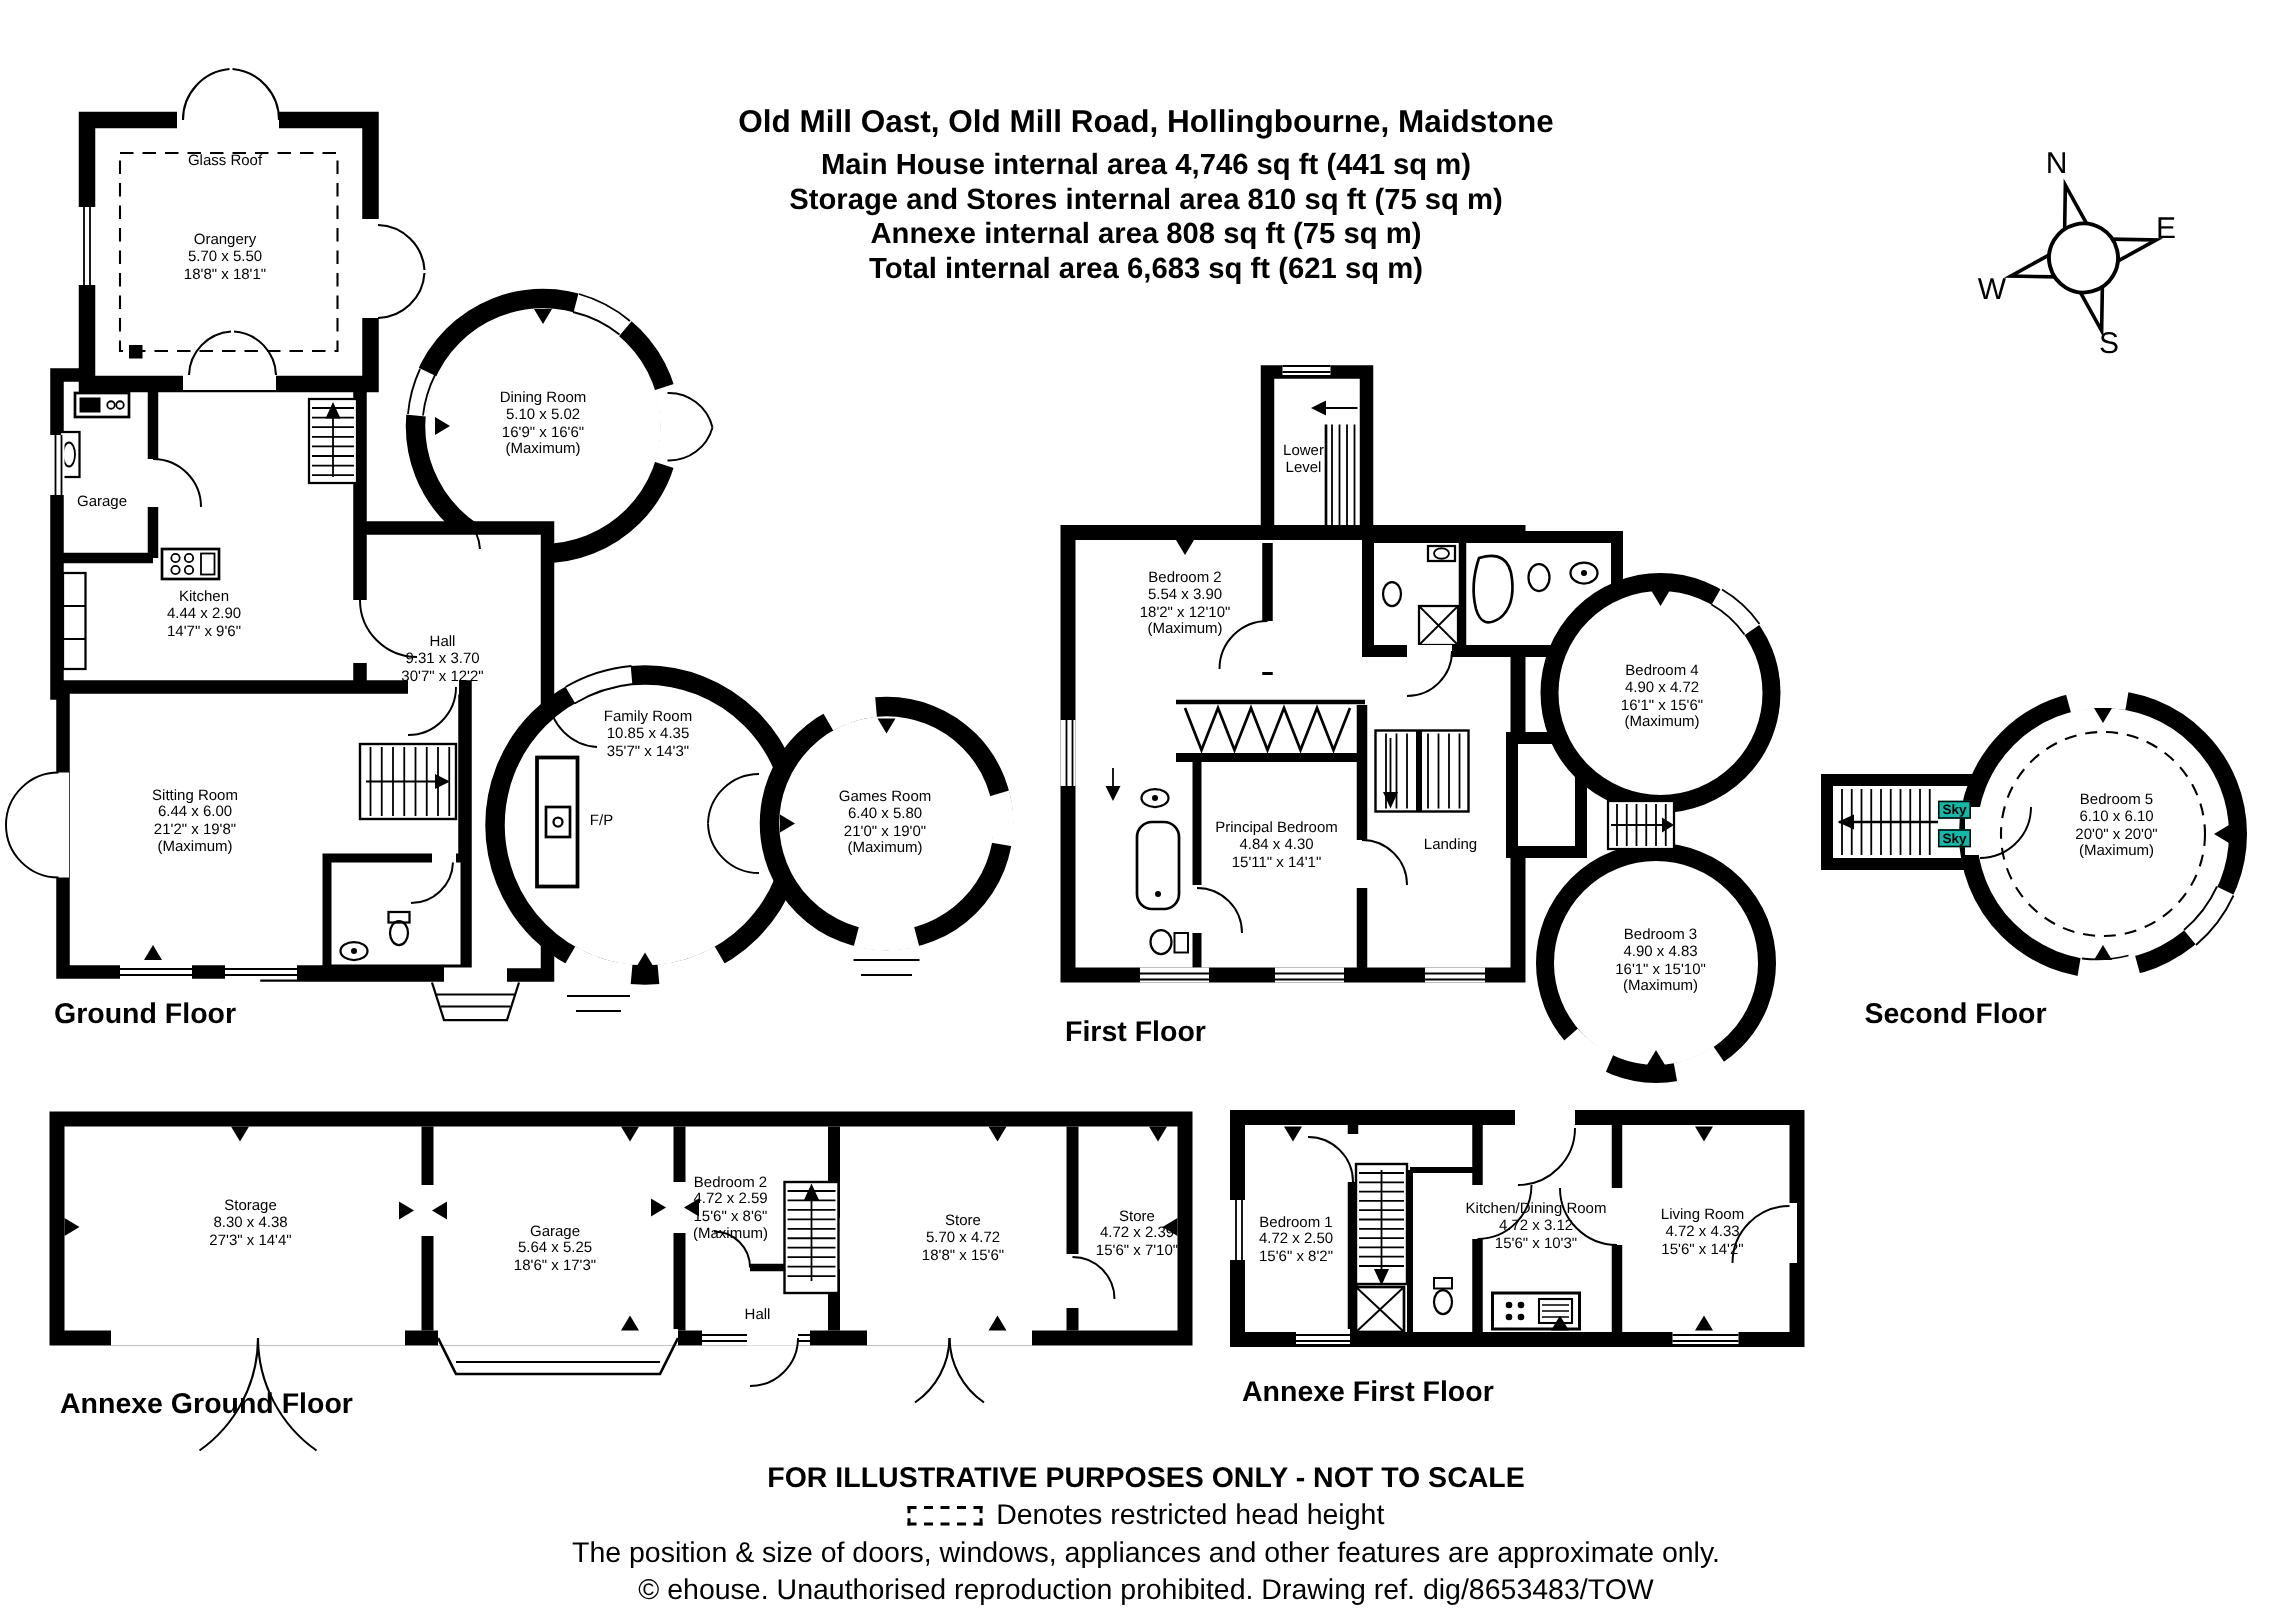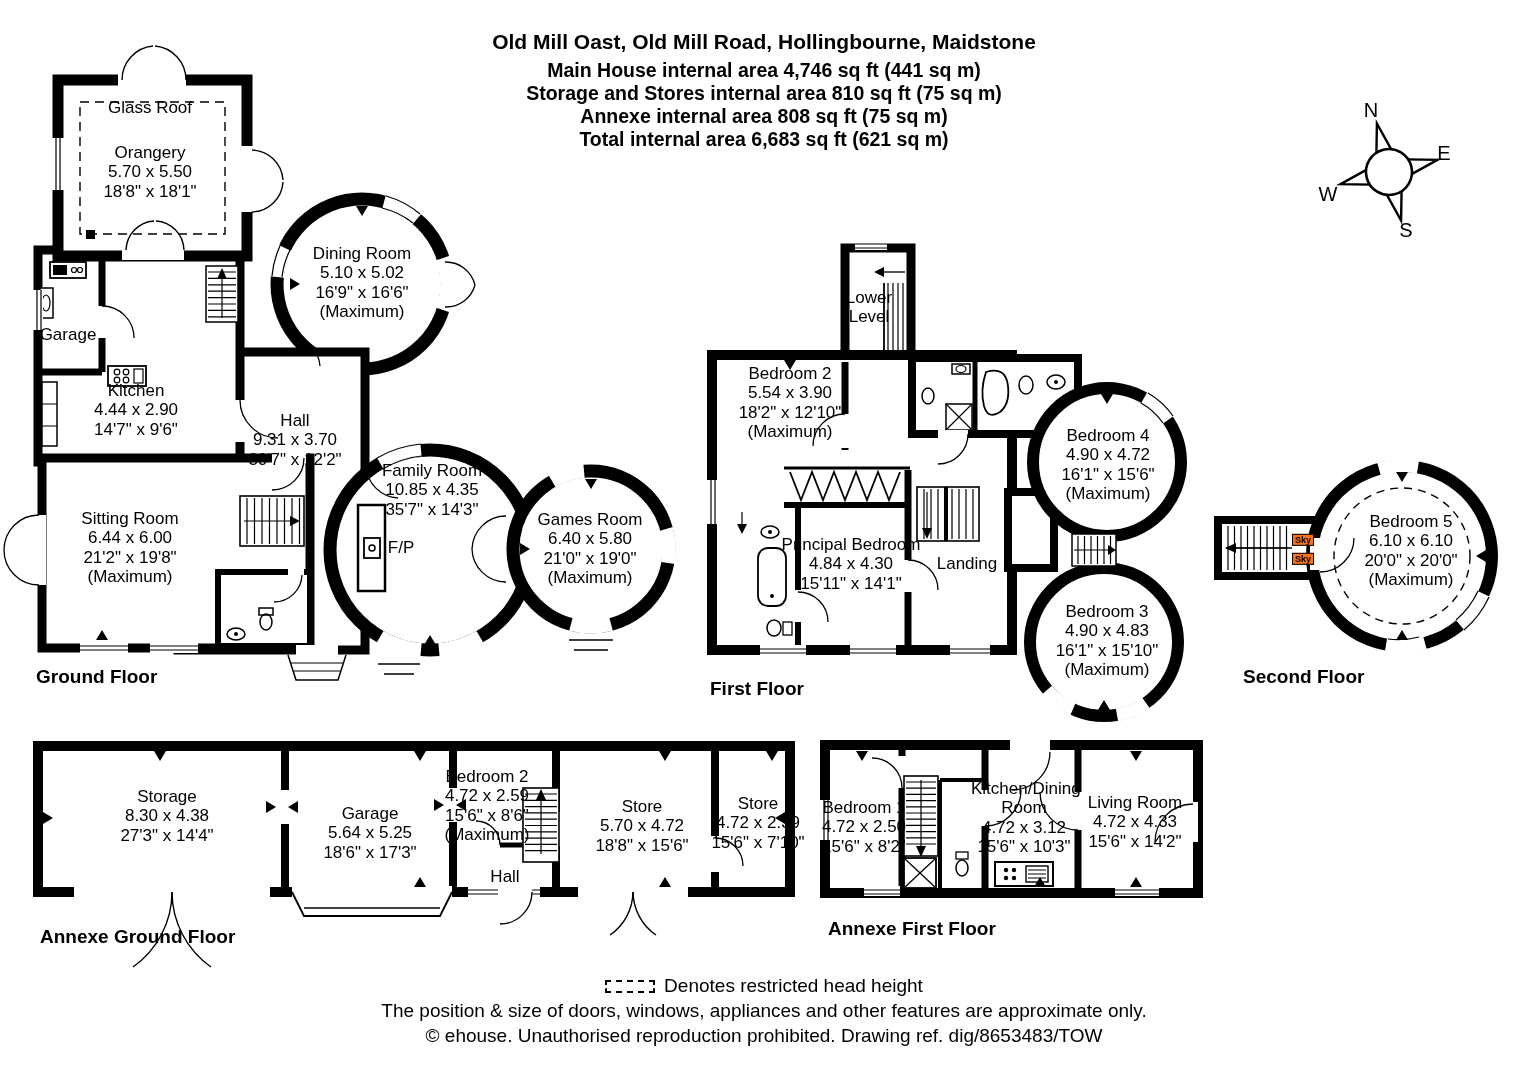--- a/index.html
+++ b/index.html
@@ -1,35 +1,35 @@
 <!DOCTYPE html>
 <html><head>
 <meta charset="utf-8">
 <style>
   html,body{margin:0;padding:0;background:#fff;}
   body{width:1528px;height:1080px;position:relative;overflow:hidden;
        font-family:"Liberation Sans",sans-serif;color:#000;}
   .plan{position:absolute;left:0;top:0;width:1528px;height:1080px;}
   svg{position:absolute;left:0;top:0;}
   .lbl{position:absolute;transform:translate(-50%,-50%);text-align:center;
-       font-size:17px;line-height:1.14;white-space:nowrap;z-index:5;}
+       font-size:10px;line-height:1.14;white-space:nowrap;z-index:5;}
   .lbl span{display:block;}
   .wrap{white-space:normal;width:52px;}
   .wrapk{white-space:normal;width:106px;}
   .floorlbl{position:absolute;font-weight:bold;font-size:19px;white-space:nowrap;z-index:5;}
   .hdr{position:absolute;left:0;top:30px;width:1528px;text-align:center;font-weight:bold;z-index:5;}
-  .hdr .t{font-size:21px;margin-bottom:5px;}
+  .hdr .t{font-size:21px;margin-bottom:5px;margin-top:40px;}
   .hdr .a{font-size:19.5px;margin-top:0;}
   .ftr{position:absolute;left:0;top:972px;width:1528px;text-align:center;font-size:19px;z-index:5;}
   .ftr .row{margin-top:3px;}
   .ftr .b{font-weight:bold;}
   .dashbox{display:inline-block;width:46px;height:9px;border:2.5px dashed #000;
            margin-right:9px;vertical-align:-1px;}
   .cmp{position:absolute;font-size:20px;transform:translate(-50%,-50%);z-index:5;}
-  .sky{position:absolute;font-size:9px;font-weight:bold;border:1.5px solid #000;background:#f97316;
+  .sky{position:absolute;font-size:9px;font-weight:bold;border:1.5px solid #000;background:#14b8a6;
        padding:0 2px;line-height:1.15;transform:translate(-50%,-50%);z-index:6;}
 </style>
 </head>
 <body>
 
 <div class="plan">
 
 <svg width="1528" height="1080" viewBox="0 0 1528 1080">
 
   <g>
@@ -527,18 +527,19 @@
   <span>15'6" x 10'3"</span>
 </div>
 <div class="lbl" style="left:1135px;top:822px">
   <span>Living Room</span>
   <span>4.72 x 4.33</span>
   <span>15'6" x 14'2"</span>
 </div>
 <div class="floorlbl" style="left:828px;top:918px">Annexe First Floor</div>
 
 <div class="ftr">
+  <div class="row b">FOR ILLUSTRATIVE PURPOSES ONLY - NOT TO SCALE</div>
   <div class="row"><span class="dashbox"></span><span>Denotes restricted head height</span></div>
   <div class="row">The position &amp; size of doors, windows, appliances and other features are approximate only.</div>
   <div class="row">© ehouse. Unauthorised reproduction prohibited. Drawing ref. dig/8653483/TOW</div>
 </div>
 
 </div>
 
 </body></html>

